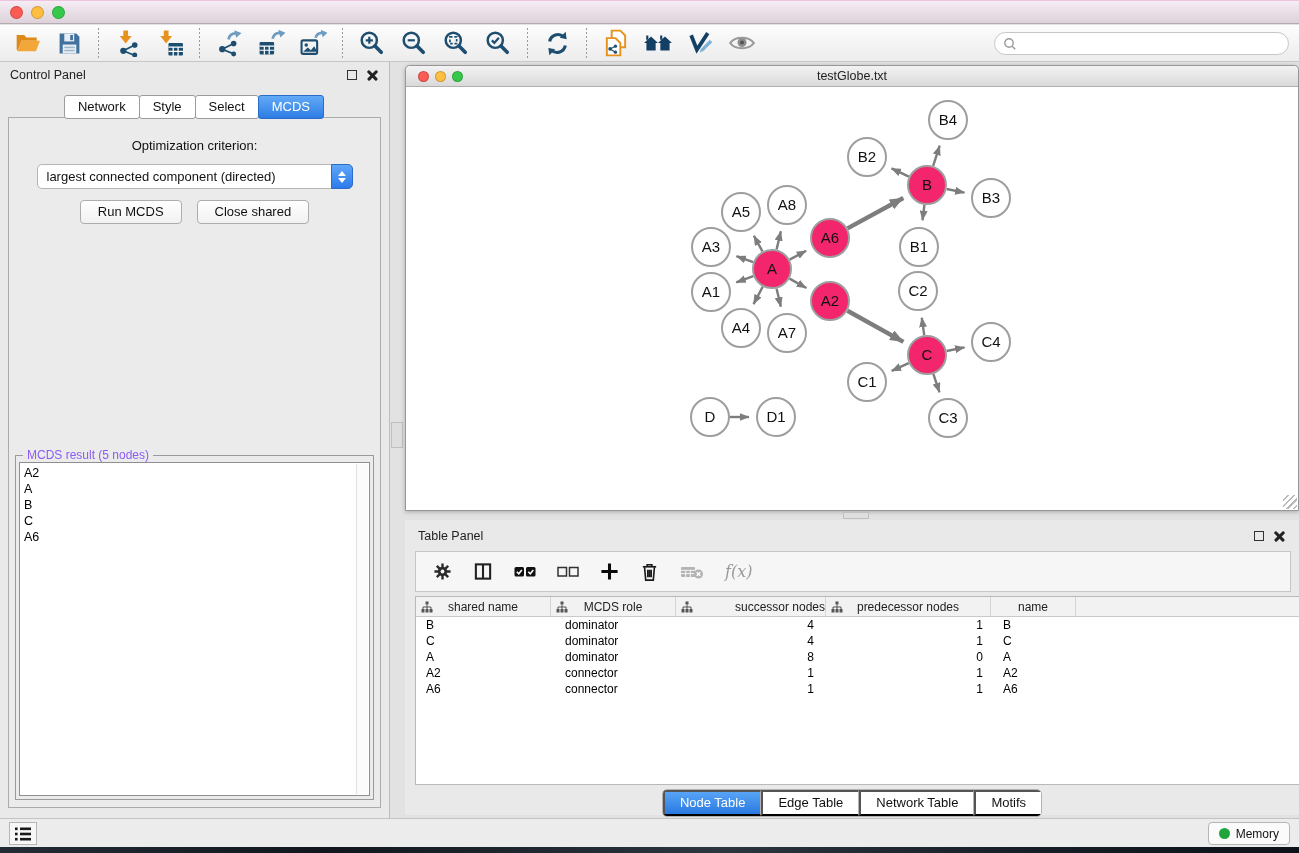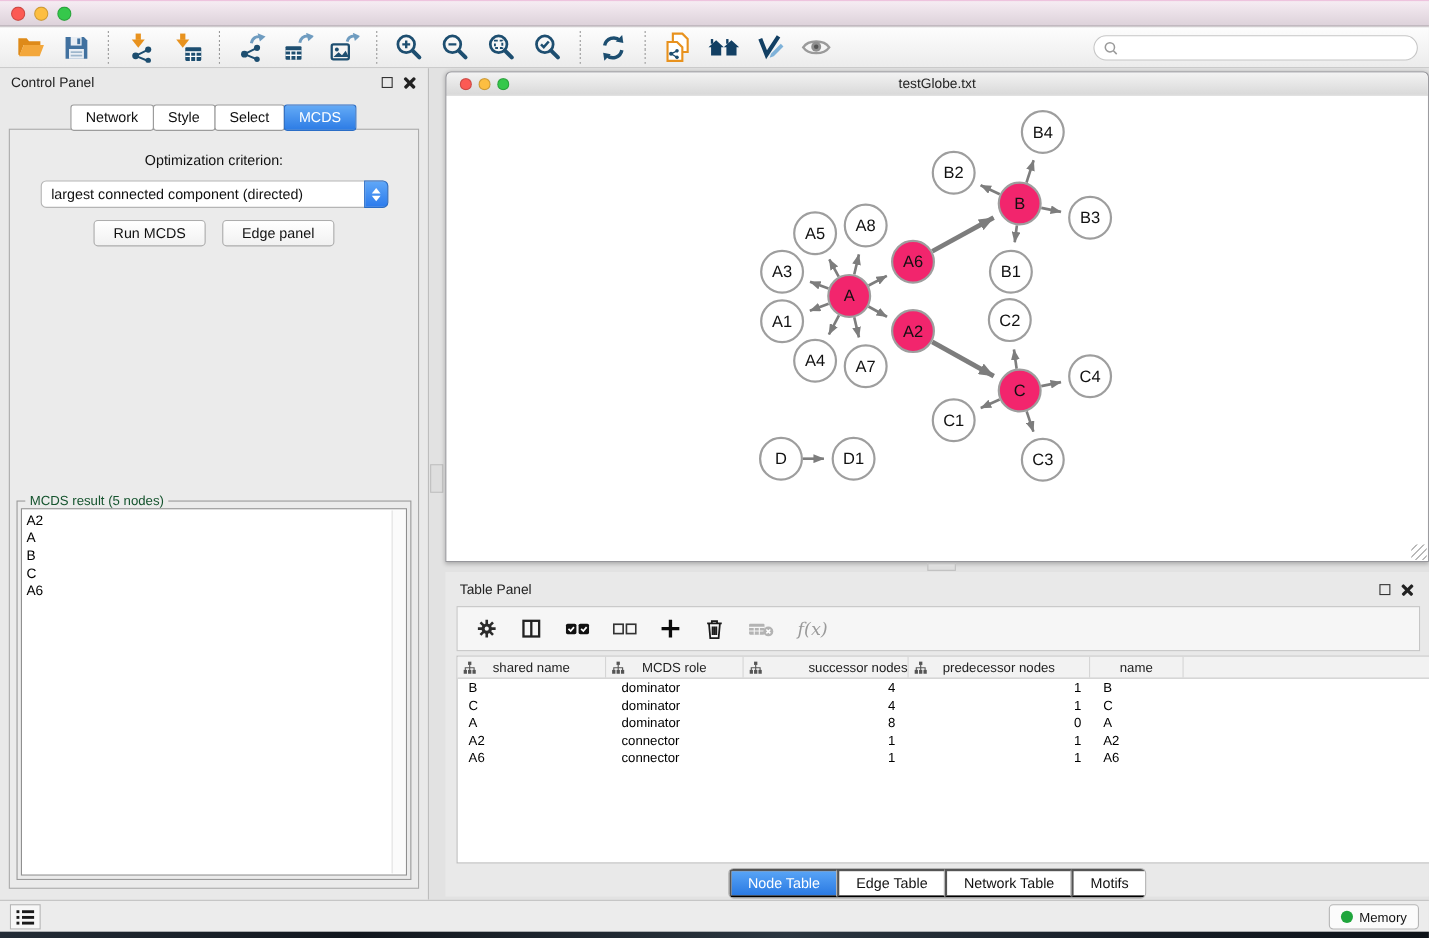--- a/index.html
+++ b/index.html
@@ -64,21 +64,21 @@
     border-bottom:5px solid #fff; }
   .chev-dn { width:0; height:0; border-left:4px solid transparent; border-right:4px solid transparent;
     border-top:5px solid #fff; }
   #cp-buttons { margin-top:11px; display:flex; justify-content:center; gap:15px; }
   .cp-btn { font-size:13px; color:#111; background:linear-gradient(#ffffff,#f1f1f1);
     border:1px solid #adadad; border-radius:4px; padding:3px 17px 4px; }
 
   #result-box { position:absolute; left:6px; right:6px; top:337px; bottom:7px;
     border:1px solid #9a9a9a; }
   #result-title { position:absolute; top:-8px; left:7px; background:#ebebeb;
-    padding:0 4px; font-size:12px; color:#14532d; }
+    padding:0 4px; font-size:12px; color:#8b5cf6; }
   #result-list { position:absolute; left:3px; right:3px; top:6px; bottom:3px;
     background:#fff; border:1px solid #8f8f8f; }
   #result-scroll { position:absolute; top:1px; bottom:1px; right:1px; width:12px;
     background:#fbfbfb; border-left:1px solid #e2e2e2; }
   .result-item { font-size:12.5px; color:#000; line-height:16px; padding-left:4px; }
   #result-items { padding-top:2px; }
 
   
   #v-splitter { position:absolute; left:390px; top:0; width:15px; height:756px; background:#e2e2e2; }
   #v-handle { position:absolute; left:1px; top:360px; width:12px; height:26px;
@@ -350,21 +350,21 @@
       <div id="opt-label">Optimization criterion:</div>
       <div id="combo">
         <span id="combo-value">largest connected component (directed)</span>
         <span id="combo-step">
           <span class="chev-up"></span>
             <span class="chev-dn"></span>
         </span>
       </div>
       <div id="cp-buttons">
         <button class="cp-btn">Run MCDS</button>
-        <button class="cp-btn">Edge panel</button>
+        <button class="cp-btn">Close shared</button>
       </div>
       <div id="result-box">
         <span id="result-title">MCDS result (5 nodes)</span>
         <div id="result-list">
           <div id="result-items">
               <div class="result-item">A2</div>
               <div class="result-item">A</div>
               <div class="result-item">B</div>
               <div class="result-item">C</div>
               <div class="result-item">A6</div>

